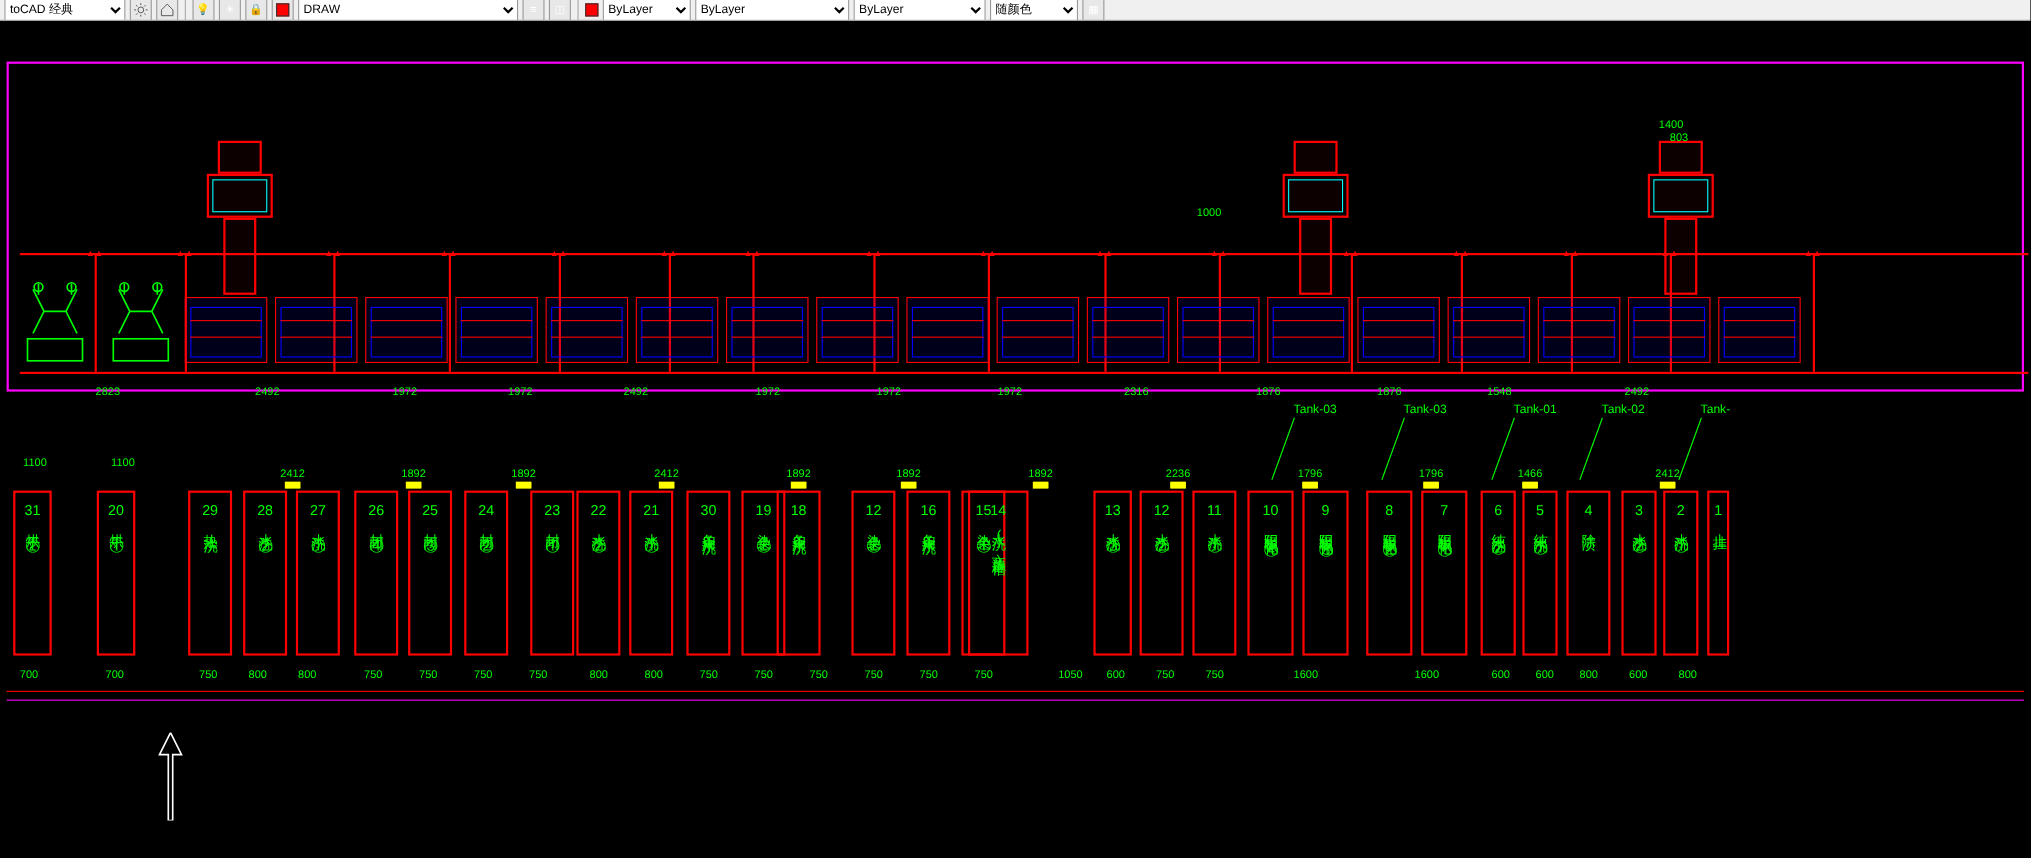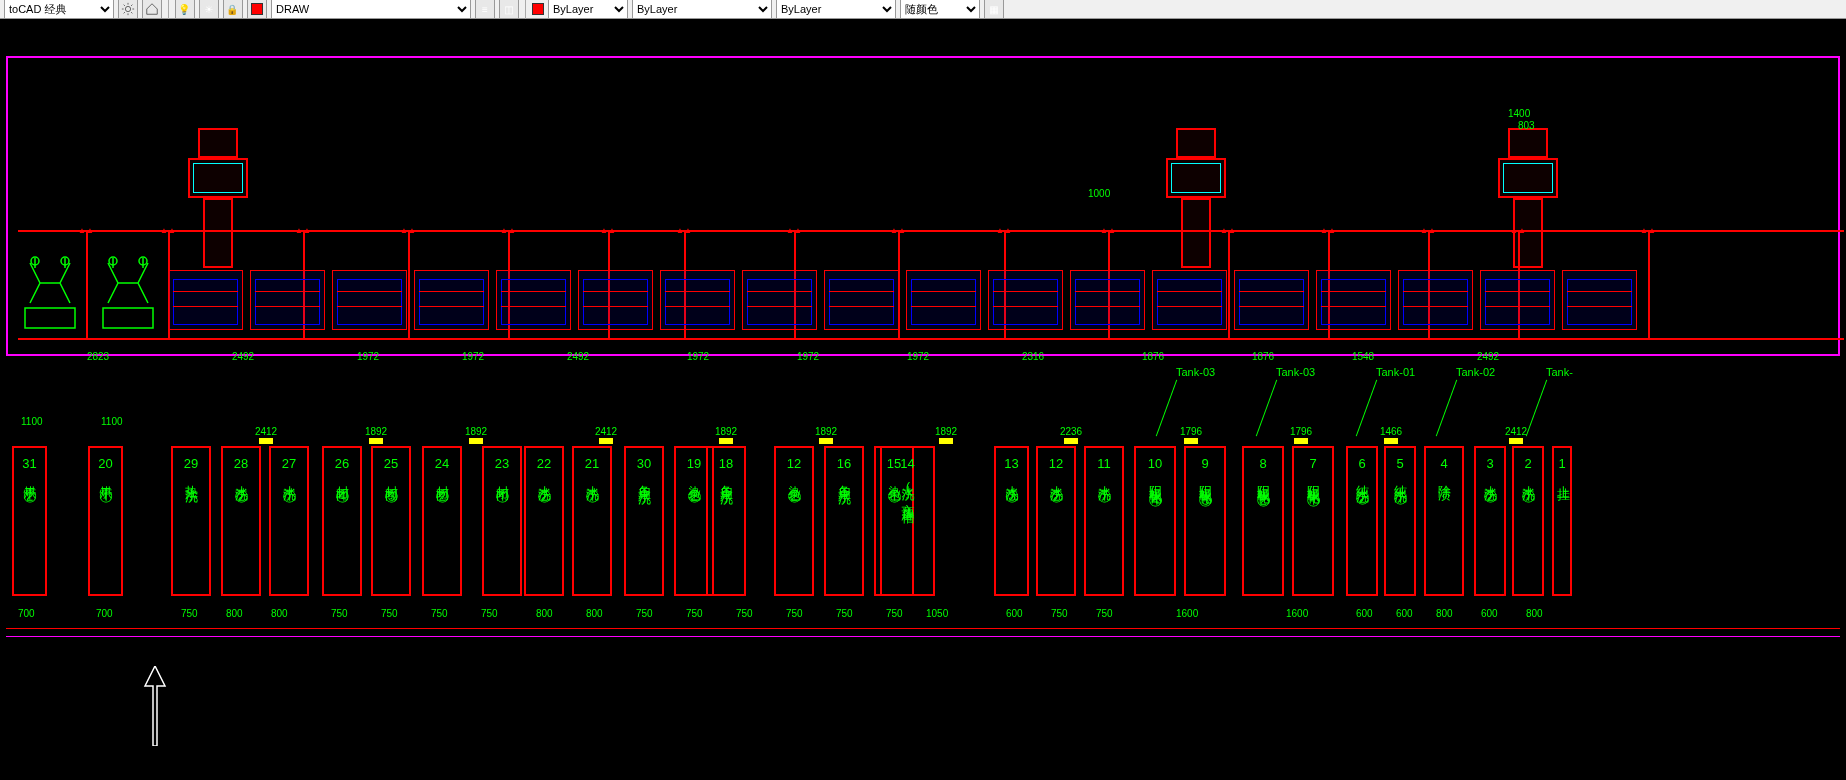--- a/index.html
+++ b/index.html
@@ -455,21 +455,21 @@
         <div class="plan-dim-bot" style="left: 425px;">750</div>
         <div class="plan-dim-bot" style="left: 475px;">750</div>
         <div class="plan-dim-bot" style="left: 530px;">800</div>
         <div class="plan-dim-bot" style="left: 580px;">800</div>
         <div class="plan-dim-bot" style="left: 630px;">750</div>
         <div class="plan-dim-bot" style="left: 680px;">750</div>
         <div class="plan-dim-bot" style="left: 730px;">750</div>
         <div class="plan-dim-bot" style="left: 780px;">750</div>
         <div class="plan-dim-bot" style="left: 830px;">750</div>
         <div class="plan-dim-bot" style="left: 880px;">750</div>
-        <div class="plan-dim-bot" style="left: 920px;">1050</div>
+        <div class="plan-dim-bot" style="left: 956px;">1050</div>
         <div class="plan-dim-bot" style="left: 1000px;">600</div>
         <div class="plan-dim-bot" style="left: 1045px;">750</div>
         <div class="plan-dim-bot" style="left: 1090px;">750</div>
         <div class="plan-dim-bot" style="left: 1170px;">1600</div>
         <div class="plan-dim-bot" style="left: 1280px;">1600</div>
         <div class="plan-dim-bot" style="left: 1350px;">600</div>
         <div class="plan-dim-bot" style="left: 1390px;">600</div>
         <div class="plan-dim-bot" style="left: 1430px;">800</div>
         <div class="plan-dim-bot" style="left: 1475px;">600</div>
         <div class="plan-dim-bot" style="left: 1520px;">800</div>

